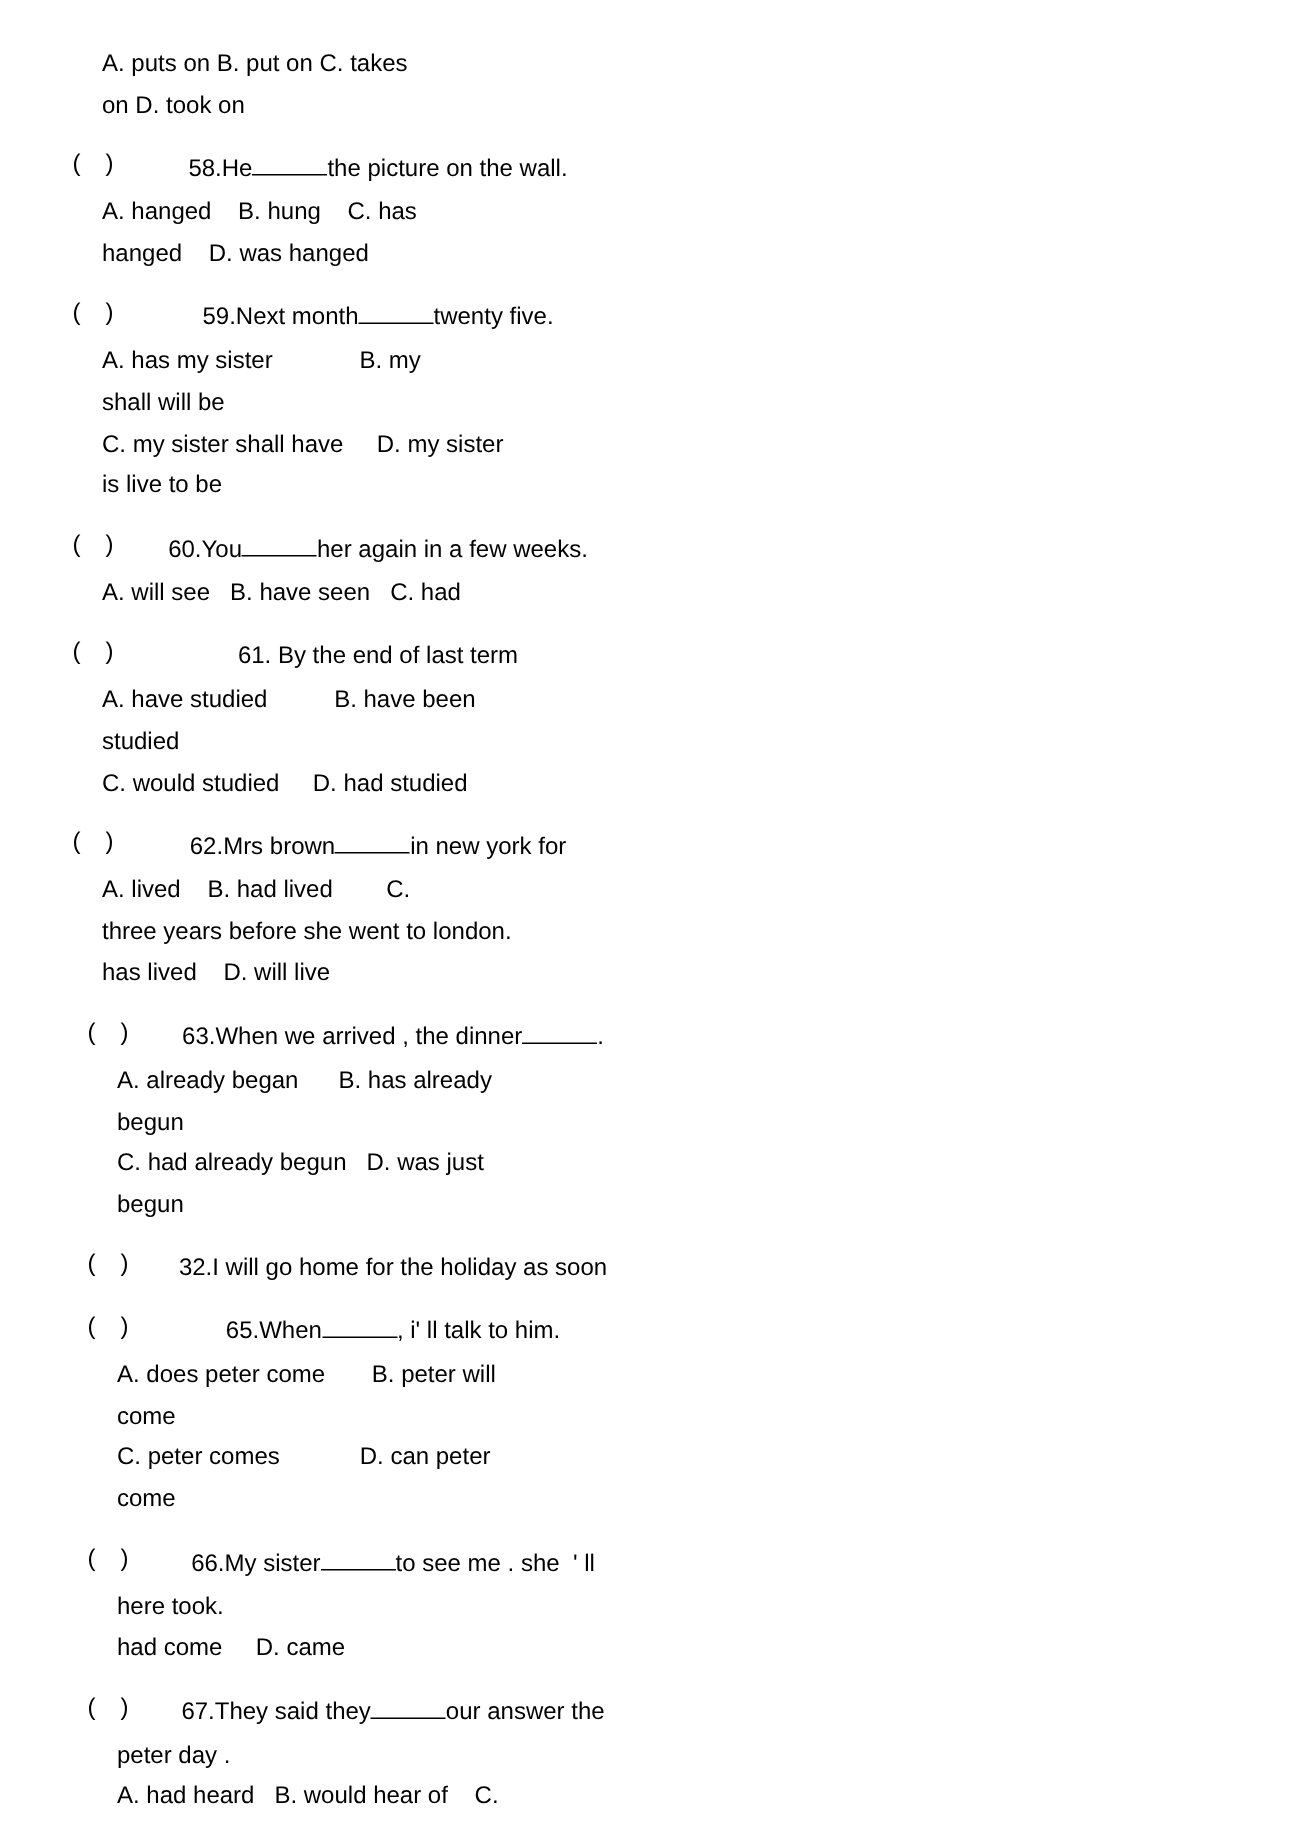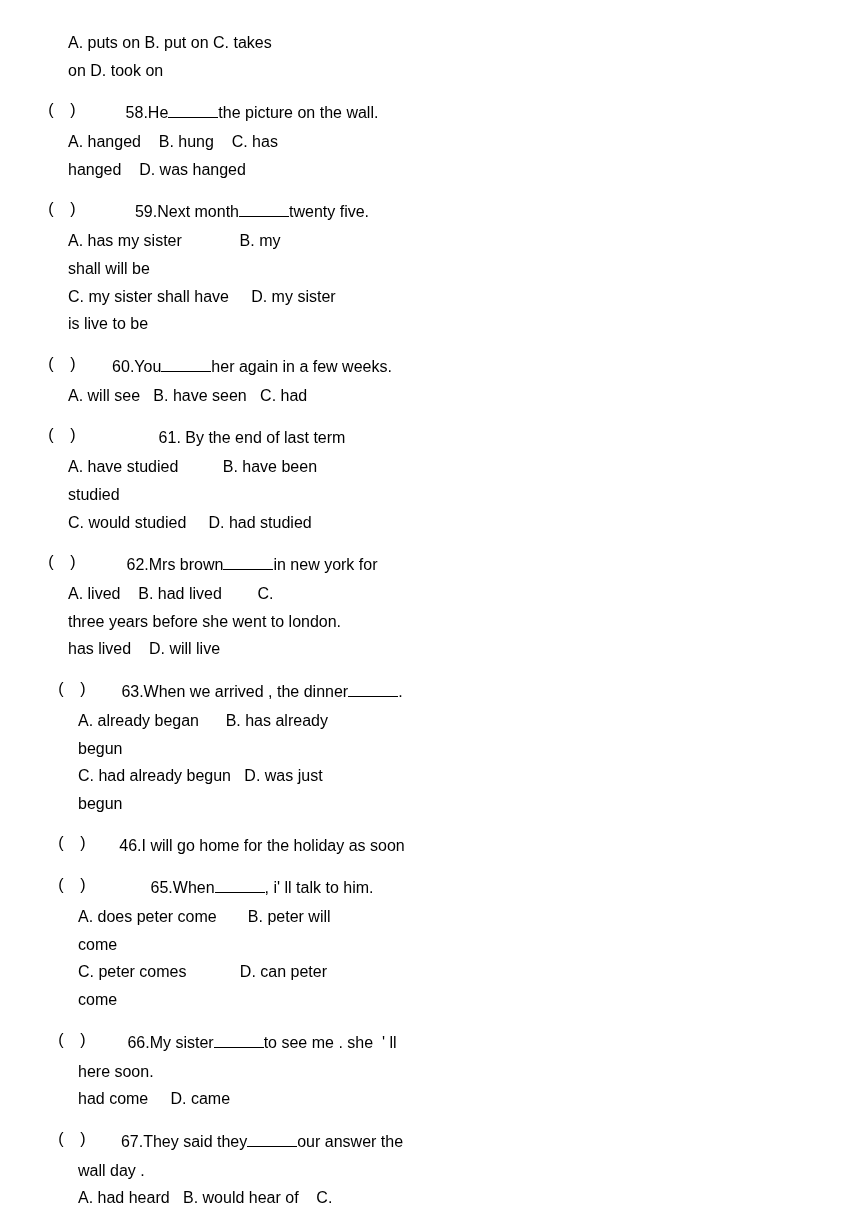--- a/index.html
+++ b/index.html
@@ -156,21 +156,21 @@
           <div class="option-line">begun</div>
           <div class="option-line">C. had already begun &nbsp; D. was just</div>
           <div class="option-line">begun</div>
         </div>
       </div>
 
       <div class="question-block">
         <div class="question-line">
           <span class="paren">(</span>
           <span class="paren">)</span>
-          <span class="q-text">46.I will go home for the holiday as soon</span>
+          <span class="q-text">32.I will go home for the holiday as soon</span>
         </div>
       </div>
 
       <div class="question-block">
         <div class="question-line">
           <span class="paren">(</span>
           <span class="paren">)</span>
           <span class="q-text">65.When<span class="blank"></span>, i' ll talk to him.</span>
         </div>
         <div class="options">
@@ -181,33 +181,33 @@
         </div>
       </div>
 
       <div class="question-block">
         <div class="question-line">
           <span class="paren">(</span>
           <span class="paren">)</span>
           <span class="q-text">66.My sister<span class="blank"></span>to see me . she &nbsp;' ll</span>
         </div>
         <div class="options">
-          <div class="option-line">here soon.</div>
+          <div class="option-line">here took.</div>
           <div class="option-line">had come &nbsp;&nbsp;&nbsp; D. came</div>
         </div>
       </div>
 
       <div class="question-block">
         <div class="question-line">
           <span class="paren">(</span>
           <span class="paren">)</span>
           <span class="q-text">67.They said they<span class="blank"></span>our answer the</span>
         </div>
         <div class="options">
-          <div class="option-line">wall day .</div>
+          <div class="option-line">peter day .</div>
           <div class="option-line">A. had heard &nbsp; B. would hear of &nbsp;&nbsp; C.</div>
           <div class="option-line">would hear &nbsp;&nbsp; D. will hear</div>
         </div>
       </div>
 
     </div>
   </div>
 </div>
 
 </body></html>

